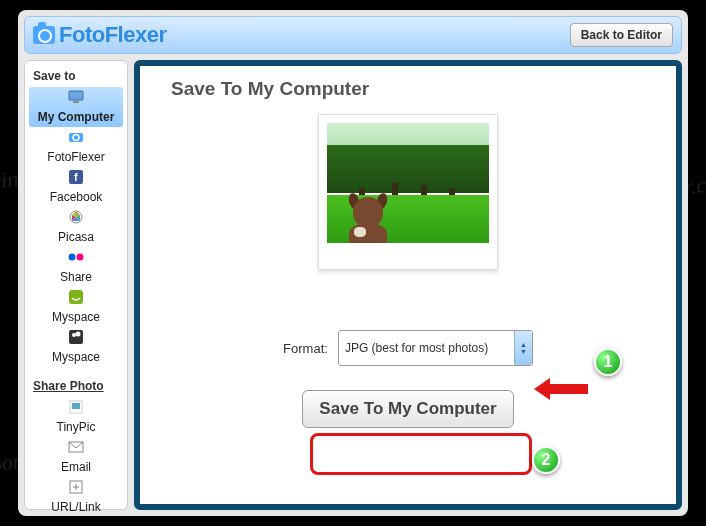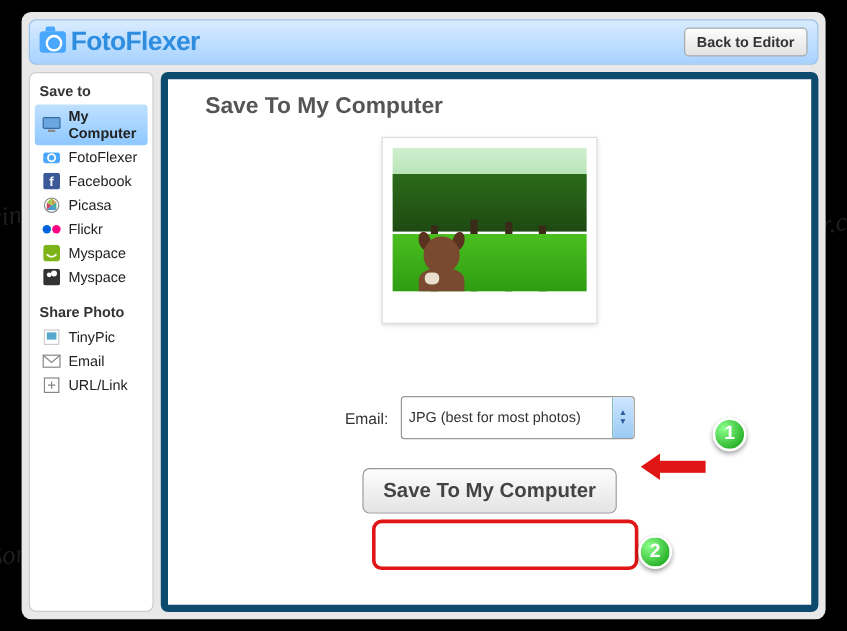--- a/index.html
+++ b/index.html
@@ -92,20 +92,21 @@
   padding: 2px 4px 4px;
 }
 .side-item {
   display: flex;
   align-items: center;
   gap: 6px;
   padding: 3px 6px;
   border-radius: 3px;
   cursor: pointer;
   color: #222;
+  flex-direction: column;
 }
 .side-item.selected {
   background: linear-gradient(#bfe0ff, #8ec8ff);
   font-weight: bold;
 }
 .side-icon {
   width: 16px; height: 14px;
   flex-shrink: 0;
   display: flex;
   align-items: center;
@@ -321,21 +322,21 @@
         <span>Picasa</span>
       </div>
 
       <div class="side-item">
         <span class="side-icon">
           <svg width="16" height="10" viewBox="0 0 16 10">
               <circle cx="4" cy="5" r="3.5" fill="#0063dc"></circle>
               <circle cx="12" cy="5" r="3.5" fill="#ff0084"></circle>
             </svg>
         </span>
-        <span>Flickr</span>
+        <span>Share</span>
       </div>
 
       <div class="side-item">
         <span class="side-icon">
           <svg width="14" height="14" viewBox="0 0 14 14">
               <rect width="14" height="14" rx="3" fill="#7db41a"></rect>
               <path d="M3 8 Q7 12 11 8" stroke="#fff" stroke-width="1.5" fill="none"></path>
             </svg>
         </span>
         <span>Myspace</span>
@@ -345,21 +346,21 @@
         <span class="side-icon">
           <svg width="14" height="14" viewBox="0 0 14 14">
               <rect width="14" height="14" rx="2" fill="#333"></rect>
               <circle cx="5" cy="5" r="2" fill="#fff"></circle>
               <circle cx="9" cy="4" r="2.5" fill="#fff"></circle>
             </svg>
         </span>
         <span>Myspace</span>
       </div>
 
-      <div class="side-heading" style="margin-top:10px;">Share Photo</div>
+      <div class="side-heading" style="margin-top:10px;text-decoration:underline;">Share Photo</div>
 
       <div class="side-item">
         <span class="side-icon">
           <svg width="14" height="14" viewBox="0 0 14 14">
               <rect x="1" y="1" width="12" height="12" fill="#fff" stroke="#ccc"></rect>
               <rect x="3" y="3" width="8" height="6" fill="#5ac"></rect>
             </svg>
         </span>
         <span>TinyPic</span>
       </div>
@@ -401,21 +402,21 @@
             <div class="dog-body"></div>
             <div class="dog-ear l"></div>
             <div class="dog-ear r"></div>
             <div class="dog-head"></div>
             <div class="dog-muzzle"></div>
           </div>
         </div>
       </div>
 
       <div class="format-row">
-        <span>Email:</span>
+        <span>Format:</span>
         <div class="format-select">
           <span>JPG (best for most photos)</span>
           <span class="select-arrows">▲<br>▼</span>
         </div>
       </div>
 
       <button class="save-btn">Save To My Computer</button>
 
       <div class="highlight-box hl-save"></div>
       <div class="callout c1">1</div>

